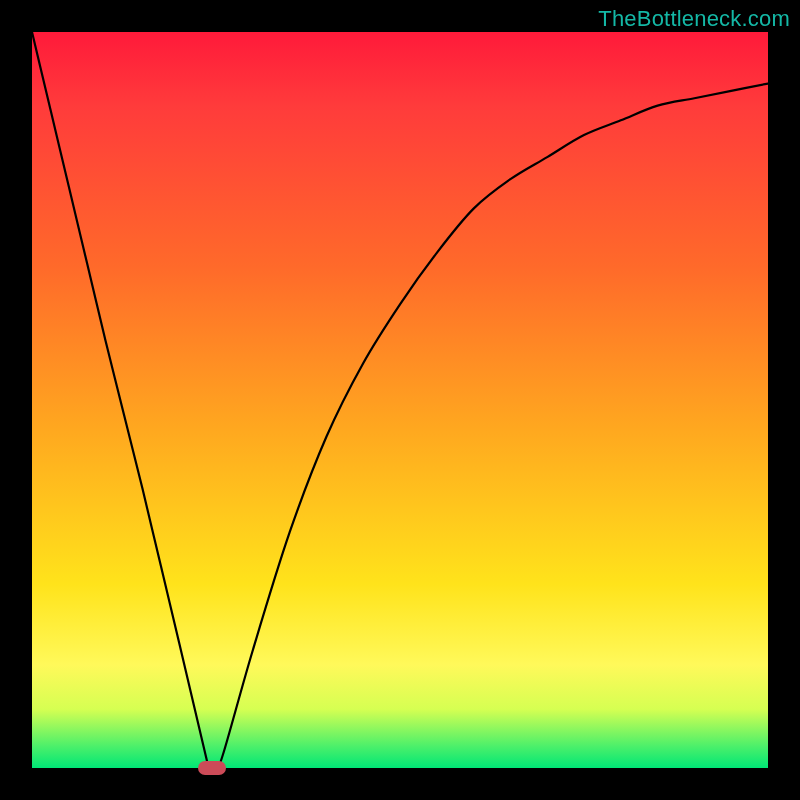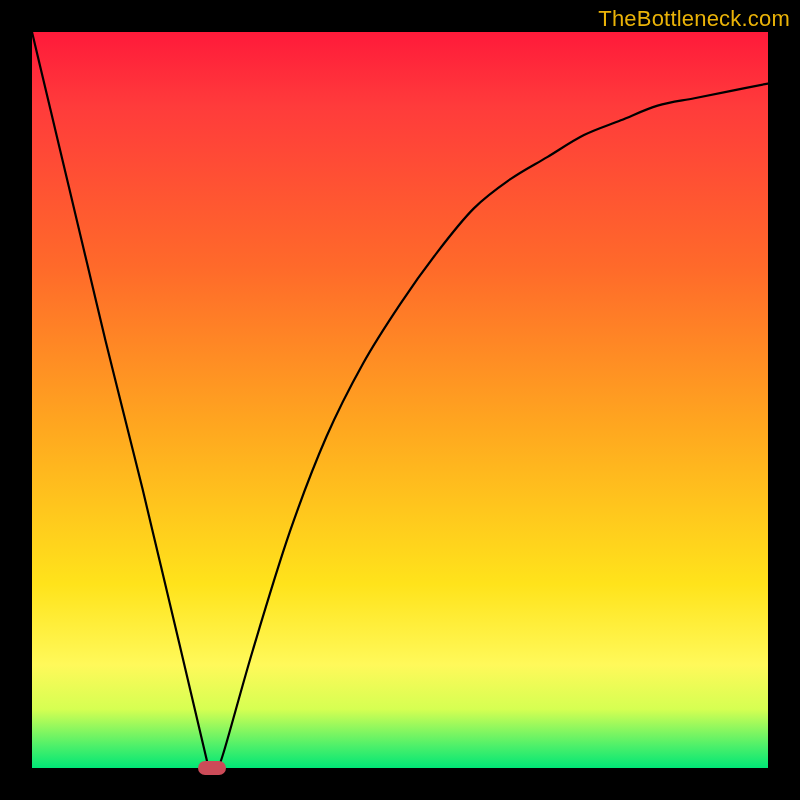--- a/index.html
+++ b/index.html
@@ -34,21 +34,21 @@
       #fff95a 86%,
       #d6ff52 92%,
       #4df06a 97%,
       #00e676 100%
     );
   }
   .watermark {
     position: absolute;
     top: 6px;
     right: 10px;
-    color: #eab308;
+    color: #14b8a6;
     font-size: 22px;
     letter-spacing: 0.2px;
     font-weight: 500;
     user-select: none;
   }
   svg.curve {
     position: absolute;
     left: 0;
     top: 0;
     width: 736px;

